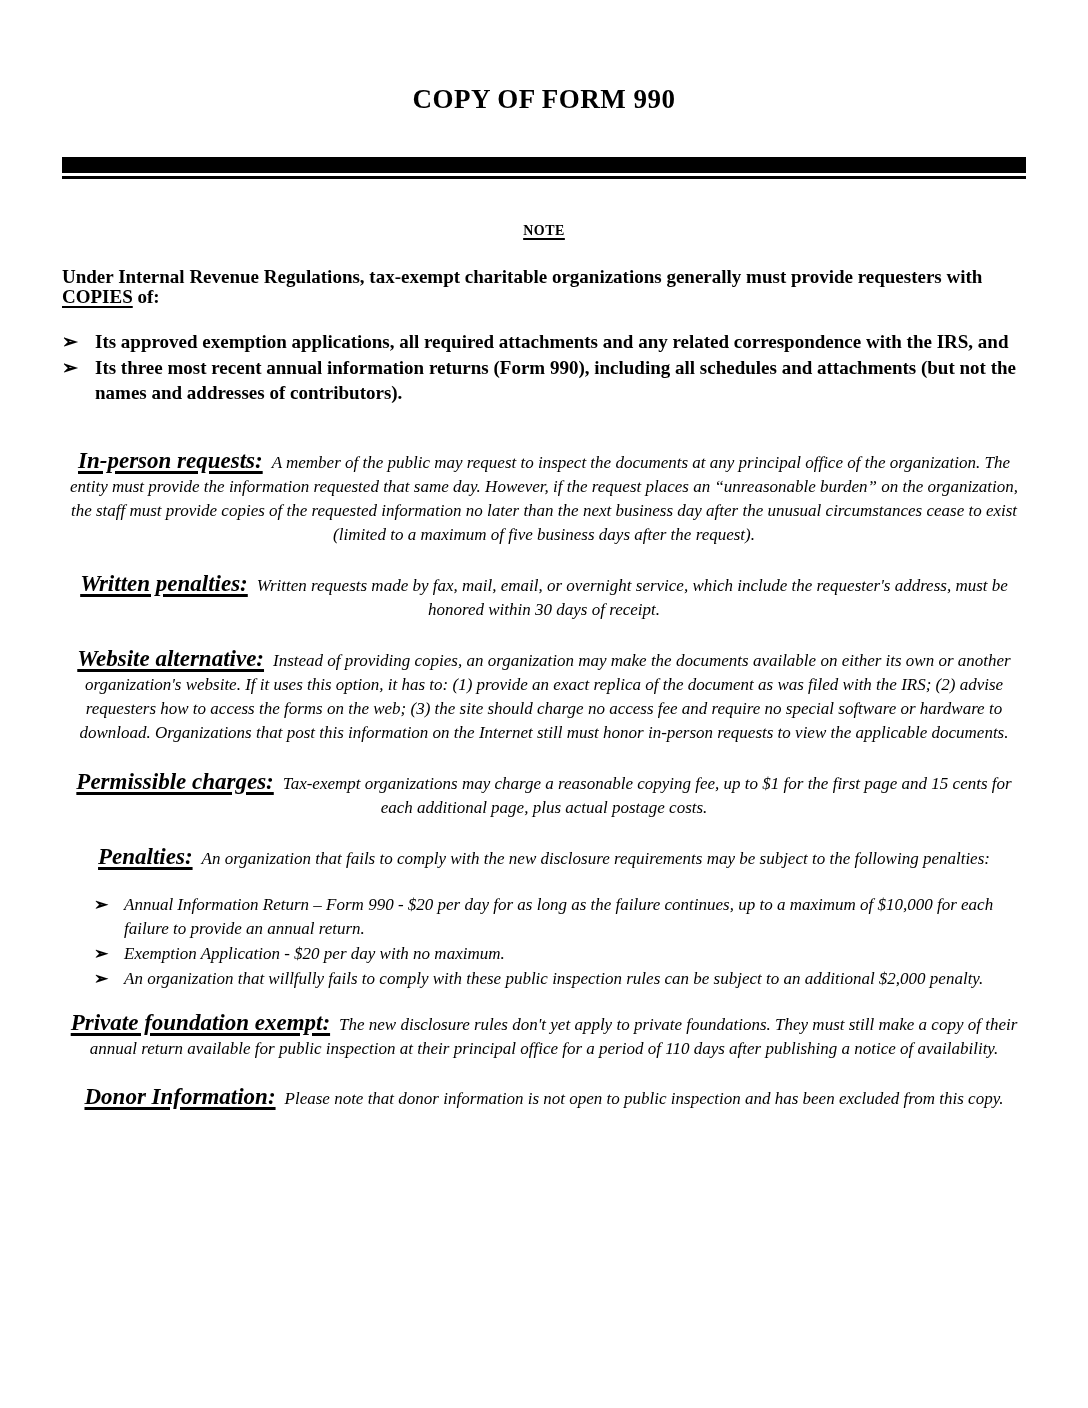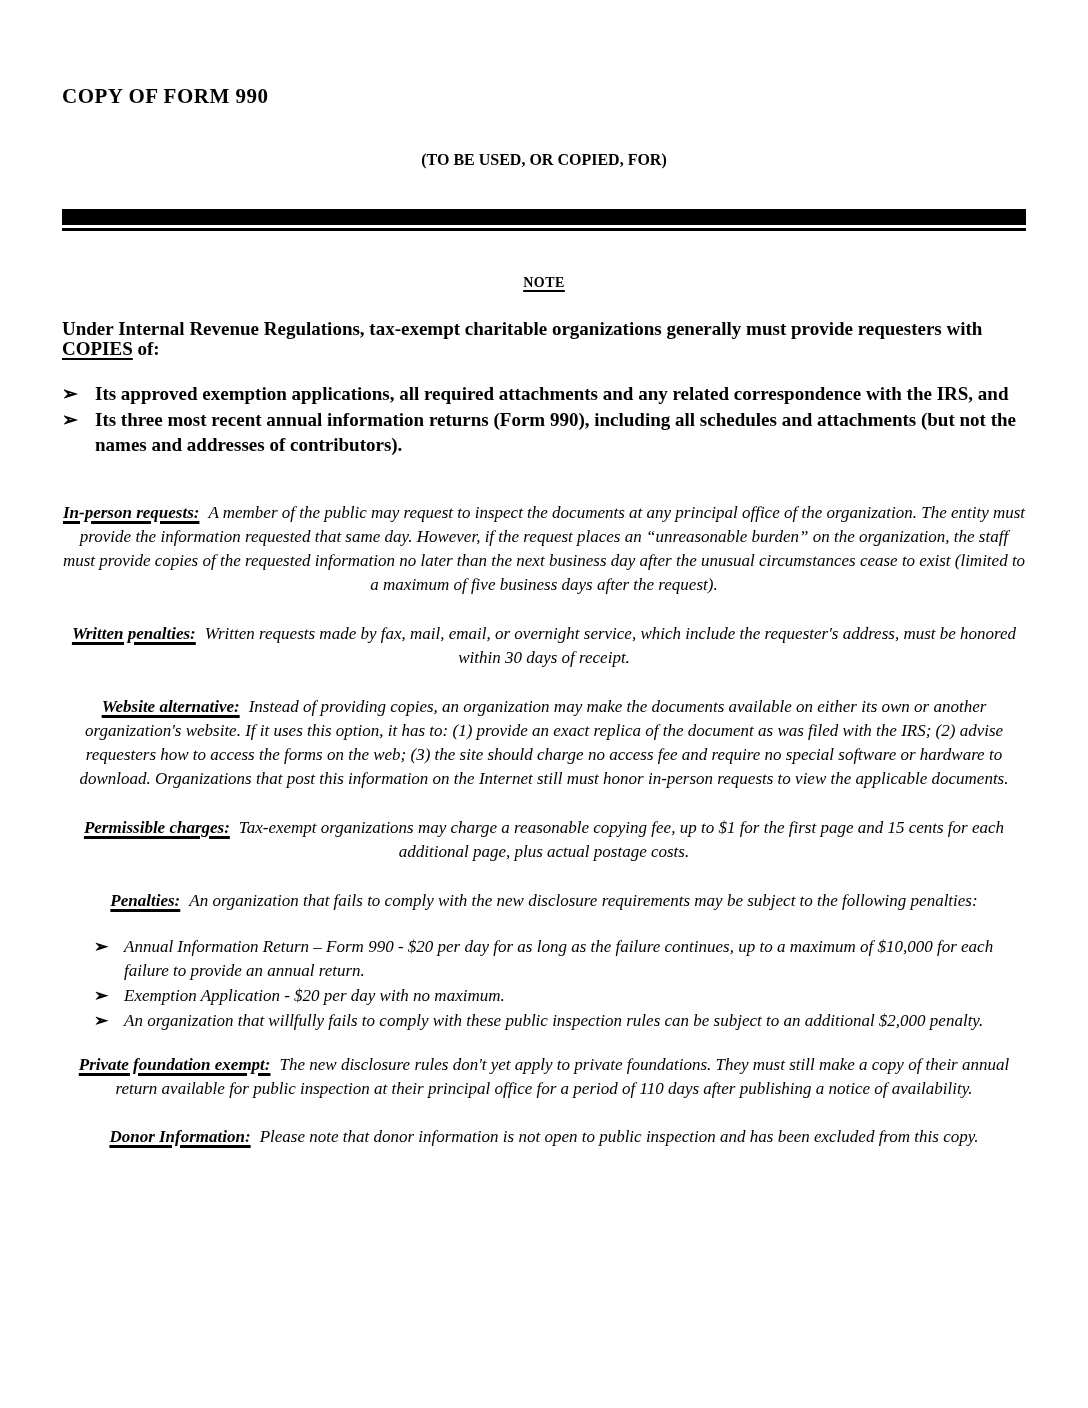--- a/index.html
+++ b/index.html
@@ -7,22 +7,22 @@
     width: 1088px;
     height: 1408px;
     background: #ffffff;
     color: #000000;
     font-family: "Liberation Serif", "DejaVu Serif", serif;
     overflow: hidden;
   }
   .doc { padding: 84px 62px 0 62px; }
 
   .title {
-    text-align: left;
-    font-size: 21px;
+    text-align: center;
+    font-size: 27px;
     font-weight: bold;
     letter-spacing: 0.5px;
     margin: 0 0 42px 0;
   }
   .subtitle {
     text-align: center;
     font-size: 16px;
     font-weight: bold;
     margin: 0 0 40px 0;
   }
@@ -75,21 +75,21 @@
 
   .section {
     text-align: center;
     font-style: italic;
     font-size: 17px;
     line-height: 24px;
     margin: 0 0 25px 0;
   }
   .sec-head {
     font-weight: bold;
-    font-size: 17px;
+    font-size: 23px;
     text-decoration: underline;
     text-decoration-thickness: 2.5px;
     text-underline-offset: 3px;
     margin-right: 9px;
   }
   .section-penalties { margin-bottom: 22px; }
 
   .penalty-bullets {
     font-style: italic;
     font-size: 17px;
@@ -104,21 +104,20 @@
   .section-private { margin-bottom: 24px; }
   .section-donor { margin-bottom: 0; }
 </style>
 </head>
 <body>
 
 <div class="doc">
 
   <h1 class="title">COPY OF FORM 990</h1>
 
-  <div class="subtitle">(TO BE USED, OR COPIED, FOR)</div>
 
   <div class="banner">
     <div class="rule rule-top"></div>
     <div class="rule rule-mid"></div>
     <div class="rule rule-bot"></div>
   </div>
 
   <div class="note-head">NOTE</div>
 
   <p class="intro"><span>Under Internal Revenue Regulations, tax-exempt charitable organizations generally must provide requesters with </span><span class="u">COPIES</span><span> of:</span></p>

